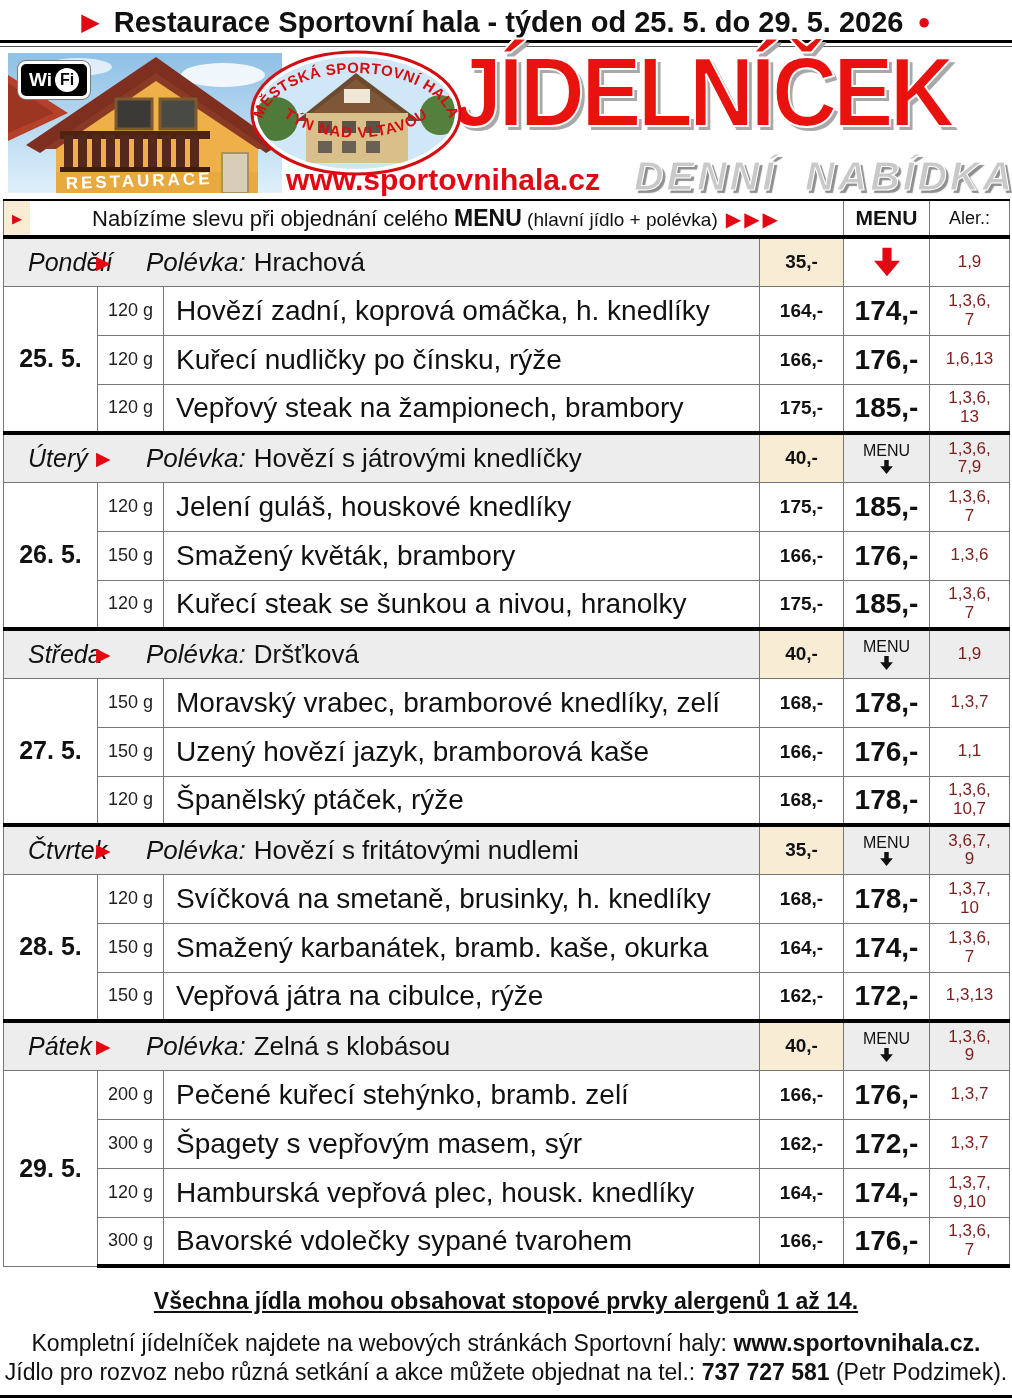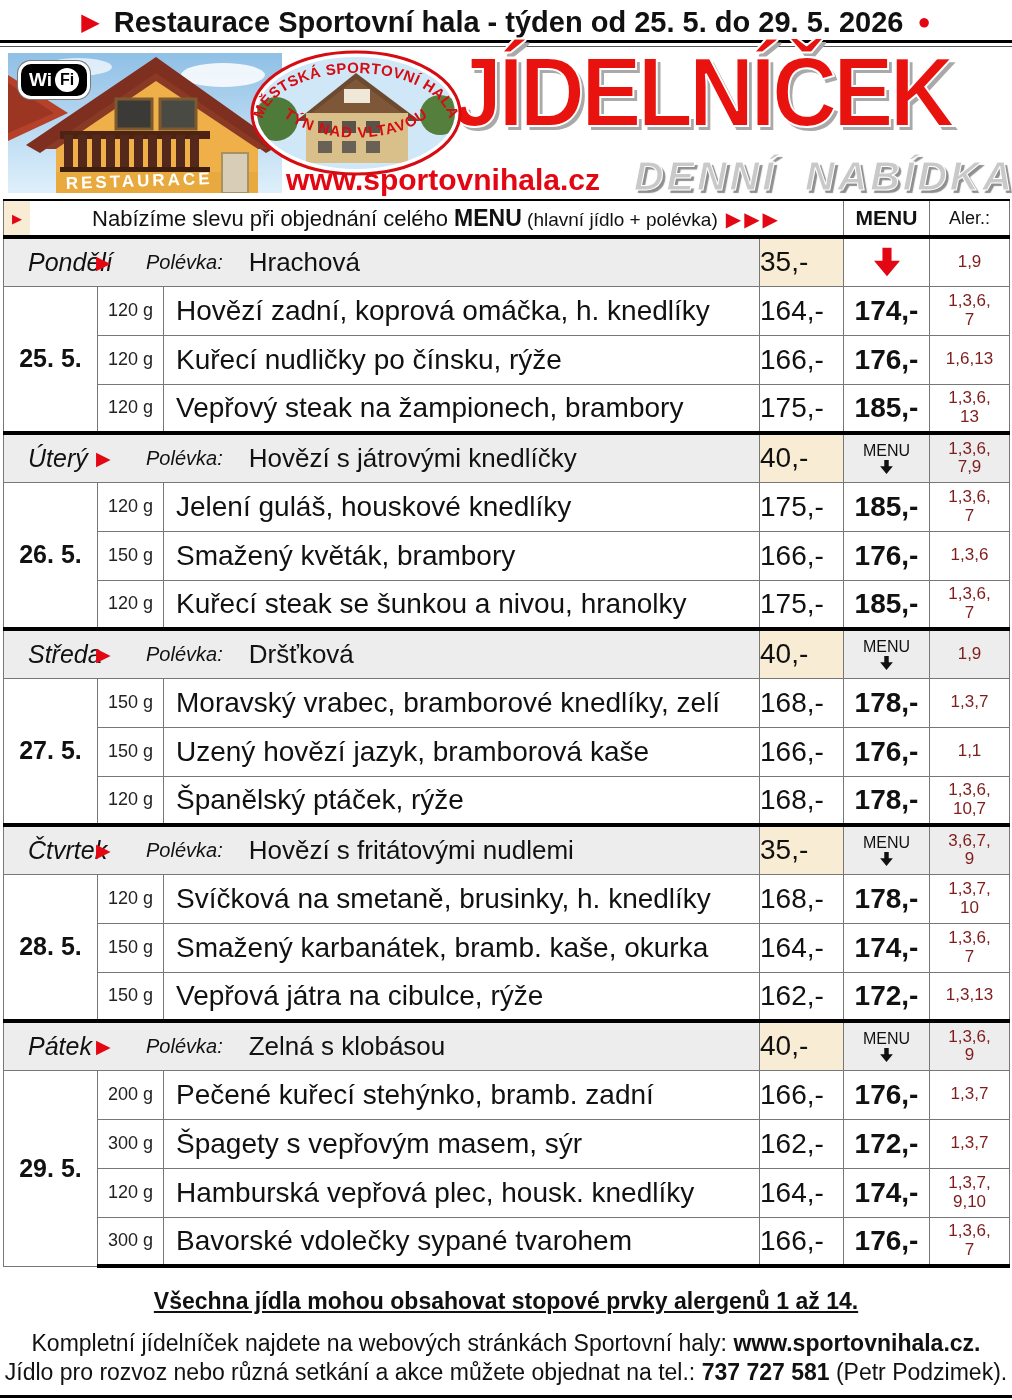--- a/index.html
+++ b/index.html
@@ -22,21 +22,21 @@
 
   
   .masthead { position:relative; height:148px; margin:2px 0 0 0; }
 
   .photo {
     position:absolute; left:8px; top:4px; width:274px; height:140px;
     overflow:hidden; background:#bfe0f2;
   }
   .wifi-badge {
     position:absolute; left:10px; top:8px; width:72px; height:38px;
-    background:#000; border:3px solid #fff; border-radius:13px;
+    background:#000; border:3px solid #fff; border-radius:8px;
     box-shadow:0 0 0 1px #777; display:flex; align-items:center; justify-content:center;
     gap:3px; z-index:3;
   }
   .wifi-badge .wi { color:#fff; font-weight:bold; font-size:19px; }
   .wifi-badge .fi {
     color:#000; font-weight:bold; font-size:16px; background:#fff;
     border-radius:50%; width:24px; height:24px; display:flex; align-items:center; justify-content:center;
   }
 
   .oval-logo { position:absolute; left:248px; top:0; width:216px; height:128px; z-index:2; }
@@ -87,28 +87,28 @@
 
   tr.soup td { border-top:4px solid #000; height:49px; background:#ededed; }
   tr.soup.mon td { border-top:none; }
   tr.soup td.price { background:#f8ecd4; }
   tr.soup.mon td.menu-cell, tr.soup.mon td.aler { background:#fff; }
 
   .soup-left { padding:0; }
   .soup-flex { display:flex; align-items:center; height:100%; }
   .day-name { width:92px; padding-left:24px; font-style:italic; font-size:25px; }
   .day-arrow { width:50px; color:#e30613; font-size:19px; }
-  .soup-prefix { font-style:italic; font-size:20px; margin-right:26px; }
+  .soup-prefix { font-style:italic; font-size:26px; margin-right:8px; }
   .soup-name { font-size:26px; }
 
   tr.dish td { height:49px; }
   td.day-date { text-align:center; font-weight:bold; font-size:25px; }
   td.wt { text-align:center; font-size:18px; color:#222; }
   td.dish-name { font-size:28px; padding-left:12px; white-space:nowrap; }
-  td.price { font-size:28px; }
+  td.price { text-align:center; font-size:19px;font-weight:bold; }
   td.mprice { text-align:center; font-size:28px; font-weight:bold; }
   td.aler {
     text-align:center; color:#7f1d1d; font-size:17px; line-height:1.1;
     white-space:pre-line; padding:0 2px;
   }
   td.menu-cell { text-align:center; padding:0; }
   .menu-word { font-size:16px; line-height:1.0; color:#111; }
   .arrow-small { display:block; margin:1px auto 0; }
   .arrow-big { display:block; margin:0 auto; }
   tr.last-row td { border-bottom:4px solid #000; }
@@ -433,21 +433,21 @@
       <svg class="arrow-small" width="15" height="14" viewBox="0 0 20 22">
         <path d="M6.5 0 h7 v10 h6.5 L10 22 0 10 h6.5 z" fill="#111"></path>
       </svg>
     </td>
     <td class="aler">1,3,6,
 9</td>
   </tr>
   <tr class="dish">
     <td rowspan="4" class="day-date">29. 5.</td>
     <td class="wt">200 g</td>
-    <td class="dish-name">Pečené kuřecí stehýnko, bramb. zadní</td>
+    <td class="dish-name">Pečené kuřecí stehýnko, bramb. zelí</td>
     <td class="price">166,-</td>
     <td class="mprice">176,-</td>
     <td class="aler">1,3,7</td>
   </tr>
   <tr class="dish">
     <td class="wt">300 g</td>
     <td class="dish-name">Špagety s vepřovým masem, sýr</td>
     <td class="price">162,-</td>
     <td class="mprice">172,-</td>
     <td class="aler">1,3,7</td>

